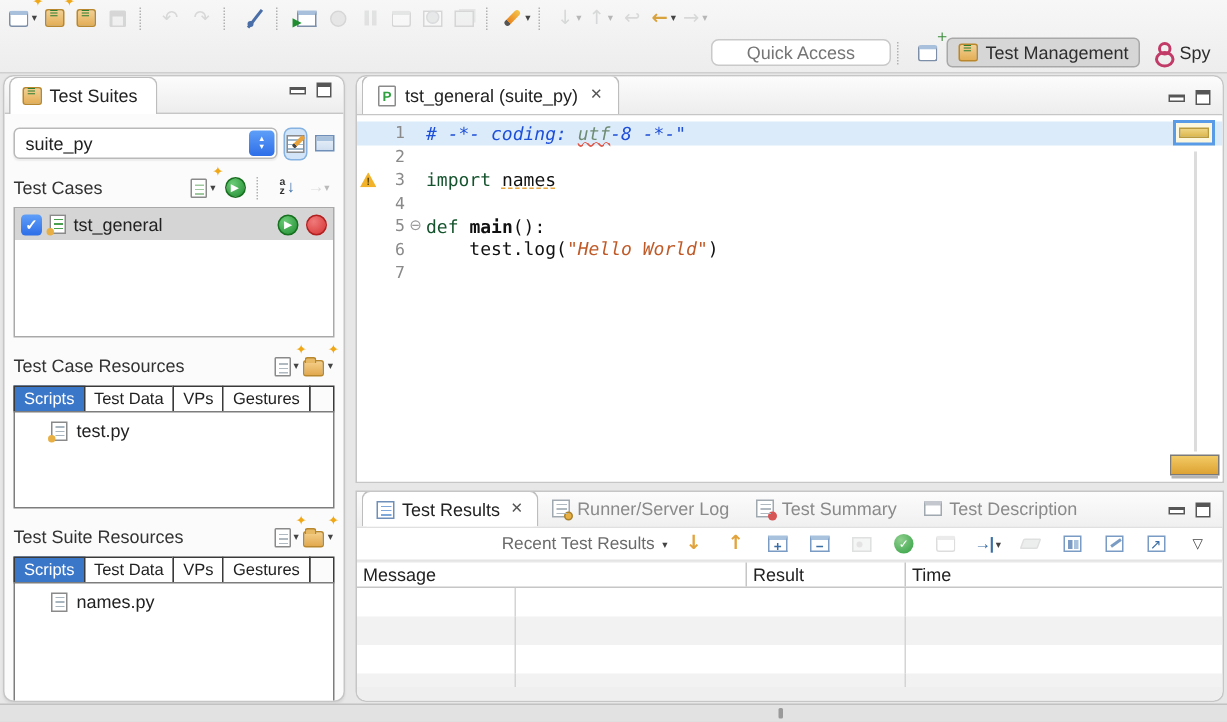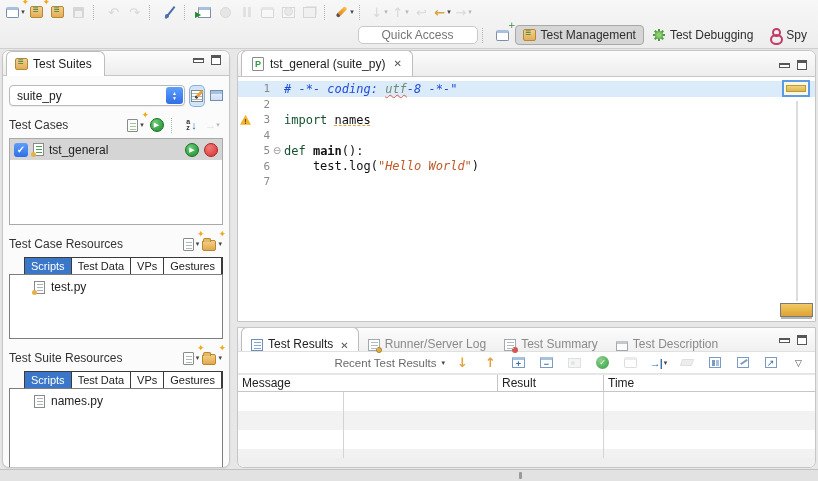--- a/index.html
+++ b/index.html
@@ -87,21 +87,21 @@
   .tc-row{height:21px;display:flex;align-items:center;gap:5px;padding:0 4px;background:#d5d5d5}
   .cb{width:14px;height:14px;border-radius:3px;background:linear-gradient(#5f9ff8,#2e6ee8);color:#fff;font-size:10px;display:flex;align-items:center;justify-content:center;font-weight:bold}
   .i-tcase{width:11px;height:13px;background:#fff;border:1px solid #8a8a8a;position:relative}
   .i-tcase::after{content:"";position:absolute;left:2px;top:2px;width:6px;height:8px;background:repeating-linear-gradient(#4aa04e 0 1px,transparent 1px 3px)}
   .i-tcase::before{content:"";position:absolute;left:-3px;bottom:-2px;width:5px;height:5px;border-radius:50%;background:#e8b044;z-index:2}
   .tc-name{flex:1}
   .i-stop{width:14px;height:14px;border-radius:50%;background:radial-gradient(circle at 35% 30%,#f07a7a,#d63434);border:1px solid #b22020}
 
   .rtabs{display:flex;margin:3px 2px 0 2px;font-size:11px}
   .rtab{border:1px solid #3a3a3a;margin-left:-1px;padding:2px 6px;background:#fff;white-space:nowrap}
-  .rtab:first-child{margin-left:15px}
+  .rtab:first-child{margin-left:0}
   .rtab.sel{background:#3b77c9;color:#fff}
   .rtab-fill{flex:1;border:1px solid #3a3a3a;margin-left:-1px}
   .rbox{border:1px solid #7d7d7d;background:#fff;margin:-1px 2px 0 2px;height:65px;padding:5px 0 0 24px;position:relative;z-index:-0}
   .filerow{display:flex;align-items:flex-end;gap:6px}
   .i-pyfile{width:11px;height:13px;background:#fff;border:1px solid #8a8a8a;position:relative}
   .i-pyfile::after{content:"";position:absolute;left:2px;top:2px;width:6px;height:8px;background:repeating-linear-gradient(#a8b4be 0 1px,transparent 1px 3px)}
   .i-pyfile.badged::before{content:"";position:absolute;left:-3px;bottom:-2px;width:5px;height:5px;border-radius:50%;background:#e8b044}
 
   
   #editor-card{position:absolute;left:237px;top:50px;width:579px;height:272px;background:#fff;border:1px solid #c6c6c6;border-radius:7px 7px 0 0;overflow:hidden}
@@ -128,21 +128,21 @@
   .ov-mark{position:absolute;right:5px;top:3px;width:28px;height:17px;border:2px solid #5a9be8;background:#fcf7dd;display:flex;align-items:center;justify-content:center}
   .ov-mark i{width:20px;height:7px;background:linear-gradient(#eed382,#dcb84e);border:1px solid #b99a3c;display:block}
   .ov-track{position:absolute;right:17px;top:24px;height:200px;width:2px;background:#dcdcdc}
 
   
   #min-restore{position:absolute;left:780px;top:303px;width:33px;height:14px;background:linear-gradient(#f2ca64,#ddA233);border:1px solid #7a7a7a;box-shadow:0 3px 0 -1px #b4b4b4}
 
   
   #results-card{position:absolute;left:237px;top:327px;width:579px;height:141px;background:#fff;border:1px solid #c6c6c6;border-radius:0 0 7px 7px;overflow:hidden}
   .rtabbar{height:24px;background:linear-gradient(#fcfcfc,#f0f0f0);display:flex;align-items:flex-end;border-bottom:1px solid #e0e0e0}
-  .btab{display:inline-flex;align-items:flex-end;gap:5px;height:24px;padding:0 9px;font-size:12px;color:#8a8a8a;white-space:nowrap}
+  .btab{display:inline-flex;align-items:center;gap:5px;height:24px;padding:0 9px;font-size:12px;color:#8a8a8a;white-space:nowrap}
   .btab.sel{background:#fff;border:1px solid #bdbdbd;border-bottom:none;border-radius:6px 6px 0 0;color:#222;margin-left:3px}
   .i-reslist{width:12px;height:12px;border:1px solid #6f8fb8;background:#fff;position:relative}
   .i-reslist::after{content:"";position:absolute;left:2px;top:2px;width:7px;height:8px;background:repeating-linear-gradient(#7fa8d8 0 1px,transparent 1px 3px)}
   .i-reslist.gray{border-color:#a0a8b0}
   .i-reslist.gray::after{background:repeating-linear-gradient(#b0b8c0 0 1px,transparent 1px 3px)}
   .i-reslist .reddot{position:absolute;right:-3px;bottom:-3px;width:6px;height:6px;border-radius:50%;background:#d65454}
   .i-reslist .gear{position:absolute;right:-3px;bottom:-3px;width:6px;height:6px;border-radius:50%;background:#e8b044;border:1px solid #a8812c}
   .i-winplain{width:12px;height:10px;border:1px solid #a0a8b0;border-top:3px solid #c4c8ce;background:#fff}
 
   .res-toolbar{height:22px;display:flex;align-items:center;justify-content:flex-end;gap:7px;padding:0 6px;border-bottom:1px solid #e4e4e4}
@@ -262,29 +262,20 @@
     <div id="toolbar-row2">
       <input id="quick-access" placeholder="Quick Access" style="">
       <span class="tsep"></span>
       <span class="tbtn">
           <span class="i-win"></span>
           <span class="badge" style="color:#3a8a3a">+</span>
         </span>
       <span class="pbtn sel">
           <span class="i-suite"></span>
           <span>Test Management</span>
-        </span>
-      <span class="pbtn">
-          <span class="i-debug">
-            <i></i>
-            <i></i>
-            <i></i>
-            <i></i>
-          </span>
-          <span>Test Debugging</span>
         </span>
       <span class="pbtn">
           <span class="i-spy"></span>
           <span>Spy</span>
         </span>
     </div>
   </div>
 
   <div id="left-card">
     <div class="viewtabbar">

